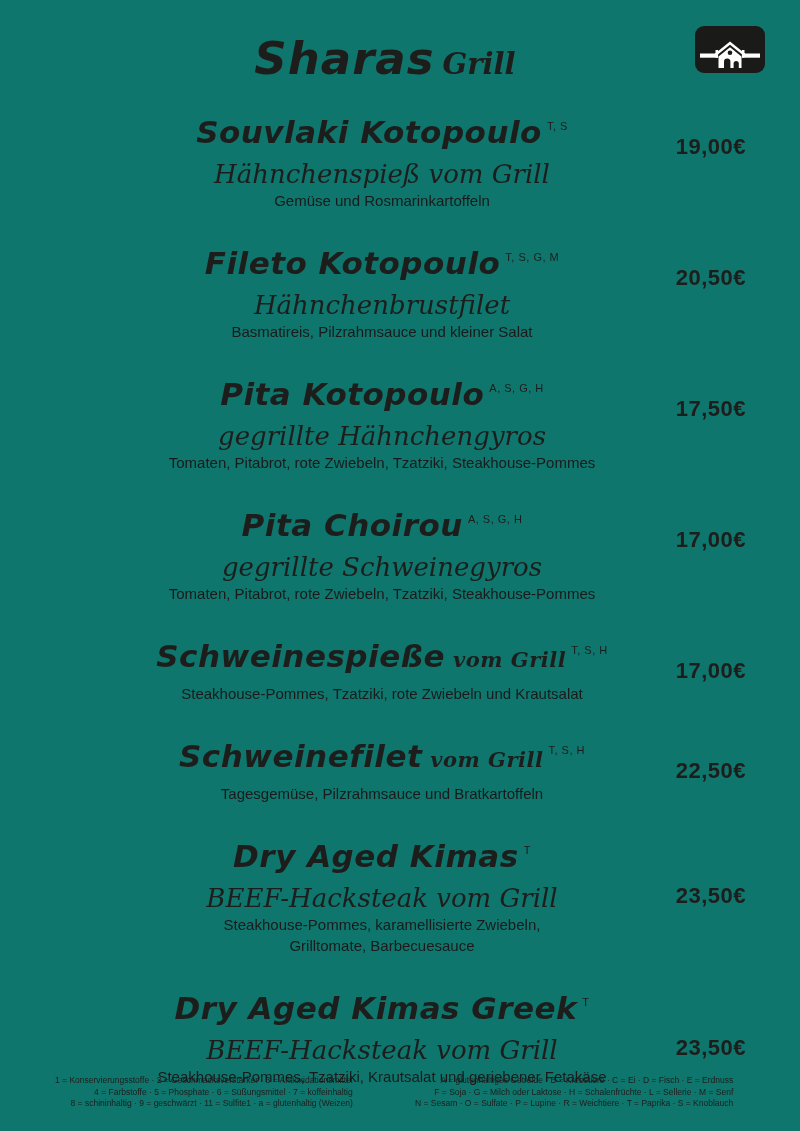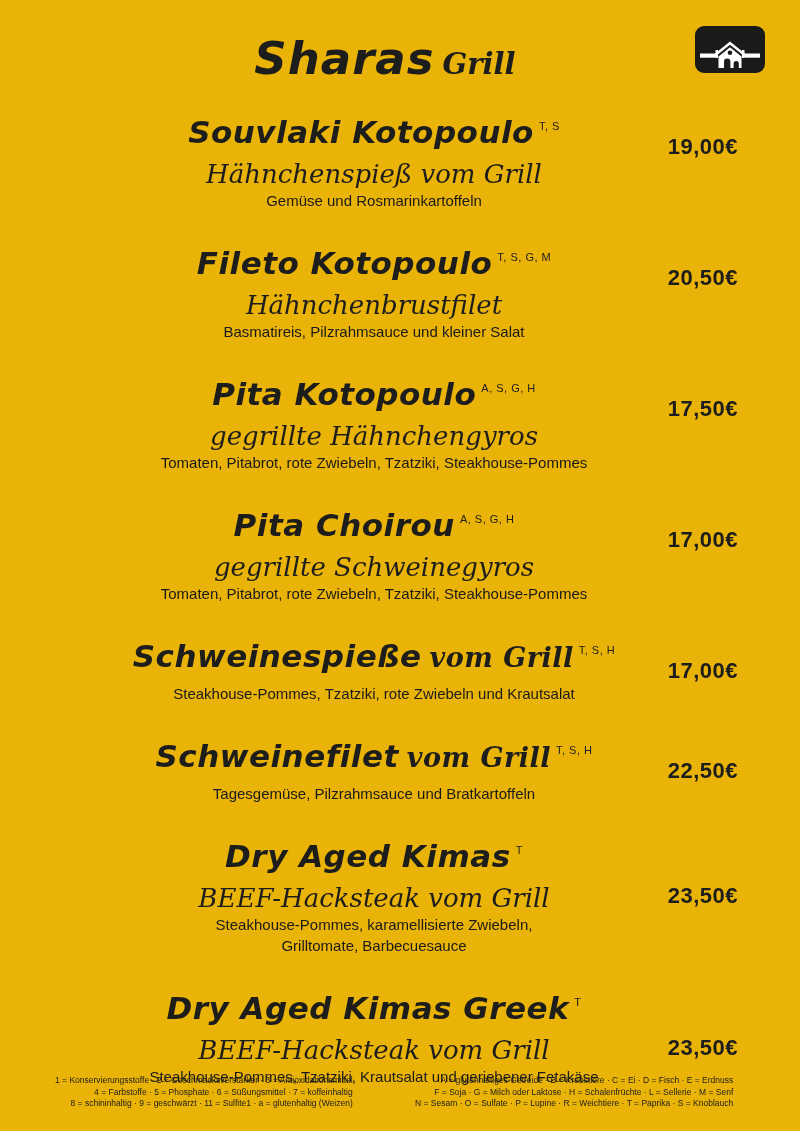--- a/index.html
+++ b/index.html
@@ -4,50 +4,50 @@
 <style>
   * { margin: 0; padding: 0; box-sizing: border-box; }
   html, body { background: #ffffff; }
   body {
     width: 800px; height: 1131px;
     position: relative;
     overflow: hidden;
     font-family: "Liberation Sans", sans-serif;
     color: #1d1d1b;
   }
-  .page { position: absolute; inset: 0; background: #eab308; }
+  .page { position: absolute; inset: 0; background: #0f766e; }
 
   
   .header { position: relative; width: 100%; padding-top: 32px; height: 96px; }
   .brand { width: 770px; text-align: center; font-weight: normal; white-space: nowrap; }
   .brand-main {
     font-family: "DejaVu Sans", sans-serif;
     font-style: italic; font-weight: 700;
     font-size: 45px; letter-spacing: 1px;
   }
   .brand-sub {
     font-family: "DejaVu Serif", serif;
     font-style: italic; font-weight: 600;
     font-size: 29px; margin-left: 8px;
   }
   .logo { position: absolute; top: 26px; right: 35px; width: 70px; height: 47px; }
   .logo svg { display: block; width: 70px; height: 47px; }
 
   
   .menu { margin-top: 16px; }
-  .item { position: relative; width: 720px; margin: 0 auto 32px 8px; text-align: center; padding-left: 12px; }
+  .item { position: relative; width: 720px; margin: 0 auto 32px 16px; text-align: center; padding-left: 12px; }
   .item-title {
     font-family: "DejaVu Sans", sans-serif;
     font-style: italic; font-weight: 700;
     font-size: 31px; line-height: 40px;
     letter-spacing: 0.5px; white-space: nowrap;
   }
   .t-suffix {
     font-family: "DejaVu Serif", serif;
-    font-weight: 600; font-size: 27px; margin-left: 8px;
+    font-weight: 600; font-size: 21px; margin-left: 8px;
   }
   .t-codes {
     font-family: "Liberation Sans", sans-serif;
     font-style: normal; font-weight: 400;
     font-size: 11px; letter-spacing: 0.5px;
     position: relative; top: -13px; margin-left: 5px;
   }
   .item-sub {
     font-family: "DejaVu Serif", serif;
     font-style: italic; font-weight: 500;

